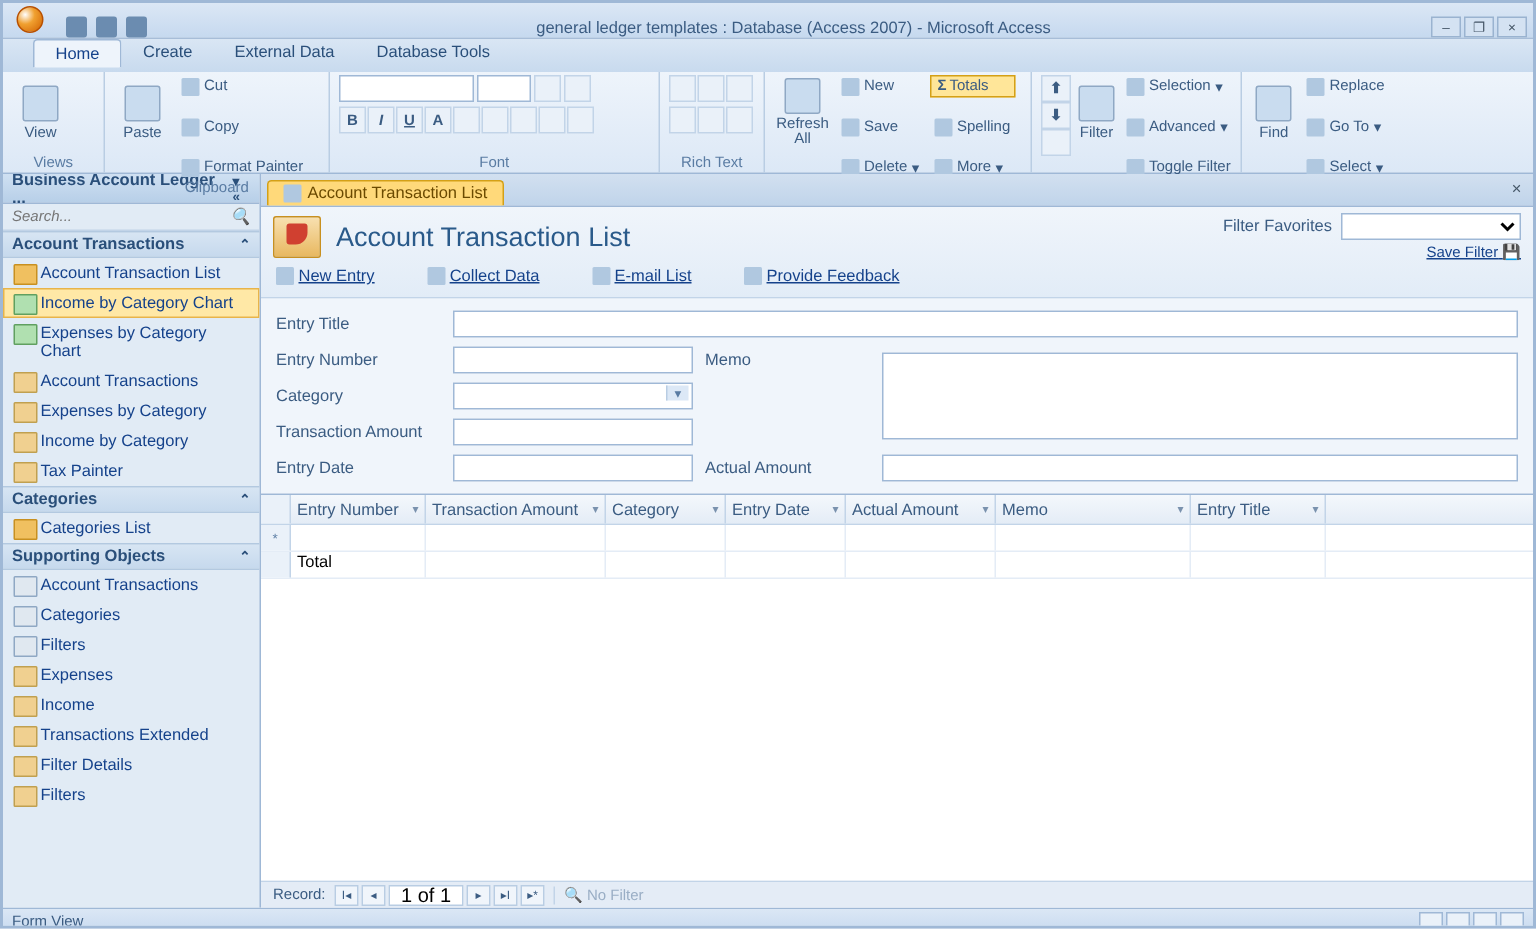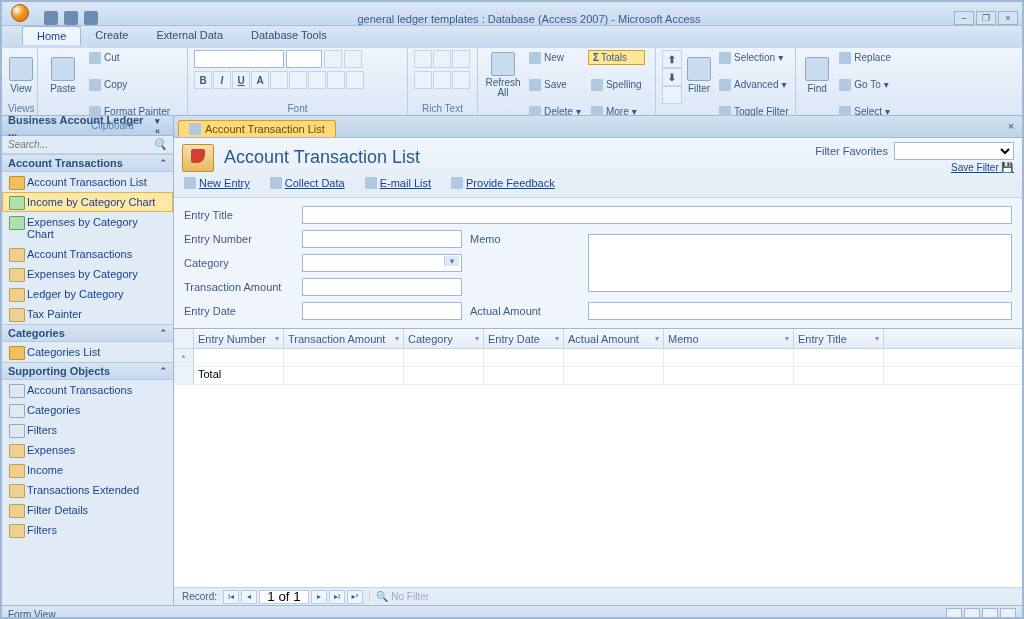--- a/index.html
+++ b/index.html
@@ -63,21 +63,21 @@
 
 .form-hdr { background: linear-gradient(#f0f5fb, #e2ecf7); border-bottom: 1px solid #c2d4e8; padding: 4px 8px; }
 .form-title-row { display: flex; align-items: center; justify-content: space-between; }
 .form-title-left { display: flex; align-items: center; gap: 10px; }
 .form-icon { width: 32px; height: 28px; background: linear-gradient(#f8e0b0, #e8b860); border: 1px solid #c89020; border-radius: 2px; position: relative; }
 .form-icon::after { content: ""; position: absolute; top: 4px; left: 8px; width: 14px; height: 14px; background: #d04030; border-radius: 2px 2px 8px 2px; }
 .form-title { font-size: 18px; color: #2a5a8a; }
 .filter-fav { display: flex; align-items: center; gap: 6px; font-size: 11px; color: #3b5c82; }
 .fav-combo { width: 120px; height: 18px; border: 1px solid #9fb8d6; background: #fff; }
 .save-filter { font-size: 10px; color: #15428b; text-decoration: underline; text-align: right; padding-top: 2px; }
-.form-links { display: flex; gap: 20px; padding: 4px 2px; font-size: 11px; }
+.form-links { display: flex; gap: 35px; padding: 4px 2px; font-size: 11px; }
 .form-link { color: #15428b; text-decoration: underline; display: flex; align-items: center; gap: 3px; }
 
 
 .form-body { background: #f0f5fb; padding: 8px 10px; display: grid; grid-template-columns: 110px 160px 110px 1fr; gap: 6px 8px; font-size: 11px; color: #3b5c82; align-items: center; }
 .form-body label { white-space: nowrap; }
 .finput { height: 18px; border: 1px solid #9fb8d6; background: #fff; width: 100%; padding: 0 2px; font-size: 11px; }
 .finput.wide { grid-column: 2 / 5; }
 .fcombo { height: 18px; border: 1px solid #9fb8d6; background: #fff; width: 160px; position: relative; }
 .fcombo::after { content: "▾"; position: absolute; right: 2px; top: 1px; font-size: 9px; color: #5a7ca3; background: #dce8f6; width: 14px; text-align: center; border-left: 1px solid #b9cde3; }
 .memo { grid-row: span 3; height: 58px; border: 1px solid #9fb8d6; background: #fff; resize: none; font-size: 11px; }
@@ -128,21 +128,21 @@
 </div>
 
 <div class="tabs-row">
   <div class="tab active">Home</div>
   <div class="tab">Create</div>
   <div class="tab">External Data</div>
   <div class="tab">Database Tools</div>
 </div>
 
 <div class="ribbon">
-  <div class="rgroup" style="width:36px">
+  <div class="rgroup" style="width:68px">
     <div class="rgroup-body">
         <div class="big-btn">
           <div class="big-icon"></div>
           <span>View</span>
         </div>
       </div>
     <div class="rgroup-label">Views</div>
   </div>
   <div class="rgroup" style="width:150px">
     <div class="rgroup-body">
@@ -294,21 +294,21 @@
       </div>
     <div class="nav-section">
         <span>Account Transactions</span>
         <span class="chev">⌃</span>
       </div>
     <div class="nav-item">Account Transaction List</div>
     <div class="nav-item chart sel">Income by Category Chart</div>
     <div class="nav-item chart">Expenses by Category Chart</div>
     <div class="nav-item qry">Account Transactions</div>
     <div class="nav-item qry">Expenses by Category</div>
-    <div class="nav-item qry">Ledger by Category</div>
+    <div class="nav-item qry">Income by Category</div>
     <div class="nav-item qry">Tax Painter</div>
     <div class="nav-section">
         <span>Categories</span>
         <span class="chev">⌃</span>
       </div>
     <div class="nav-item">Categories List</div>
     <div class="nav-section">
         <span>Supporting Objects</span>
         <span class="chev">⌃</span>
       </div>

